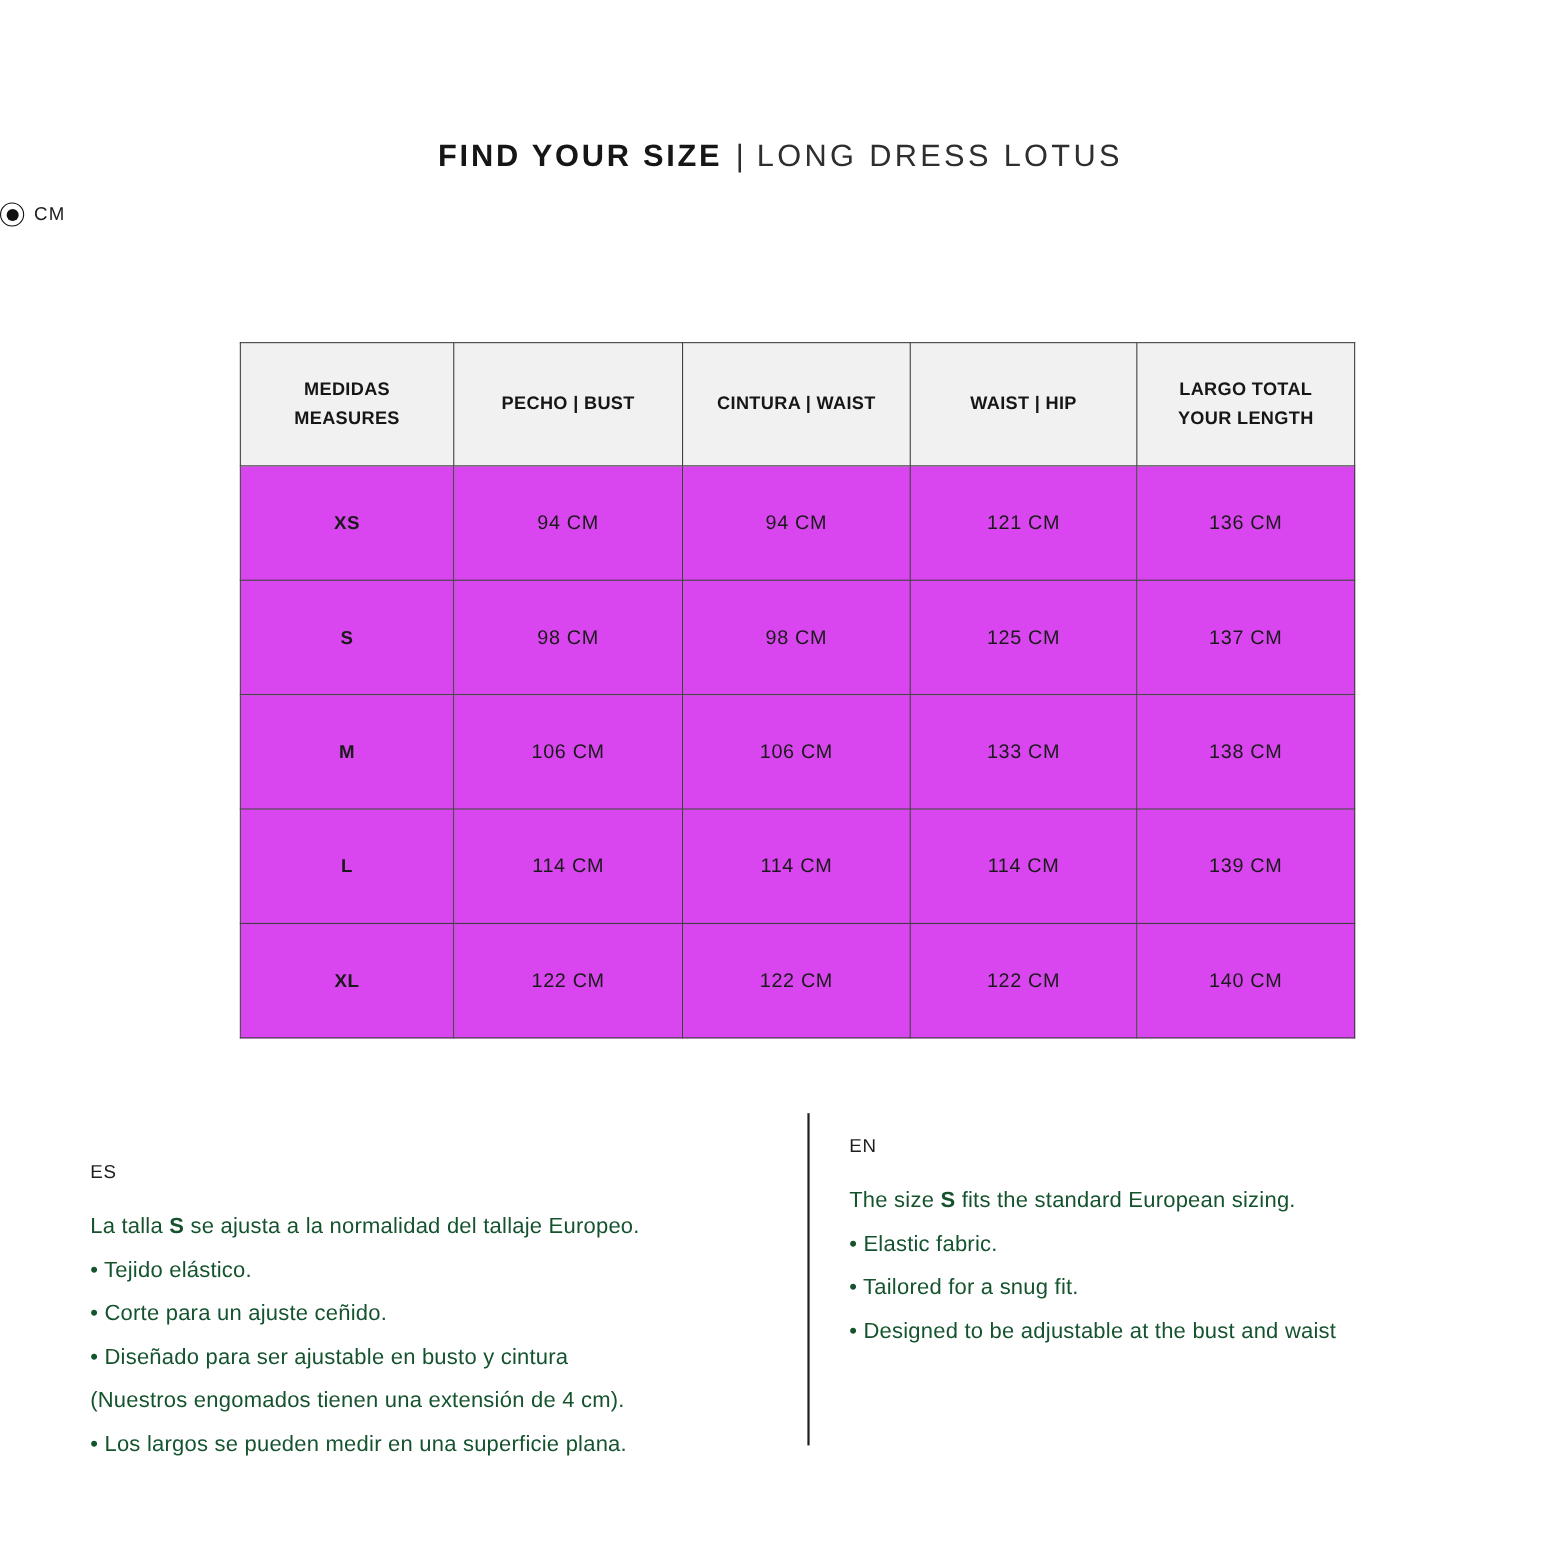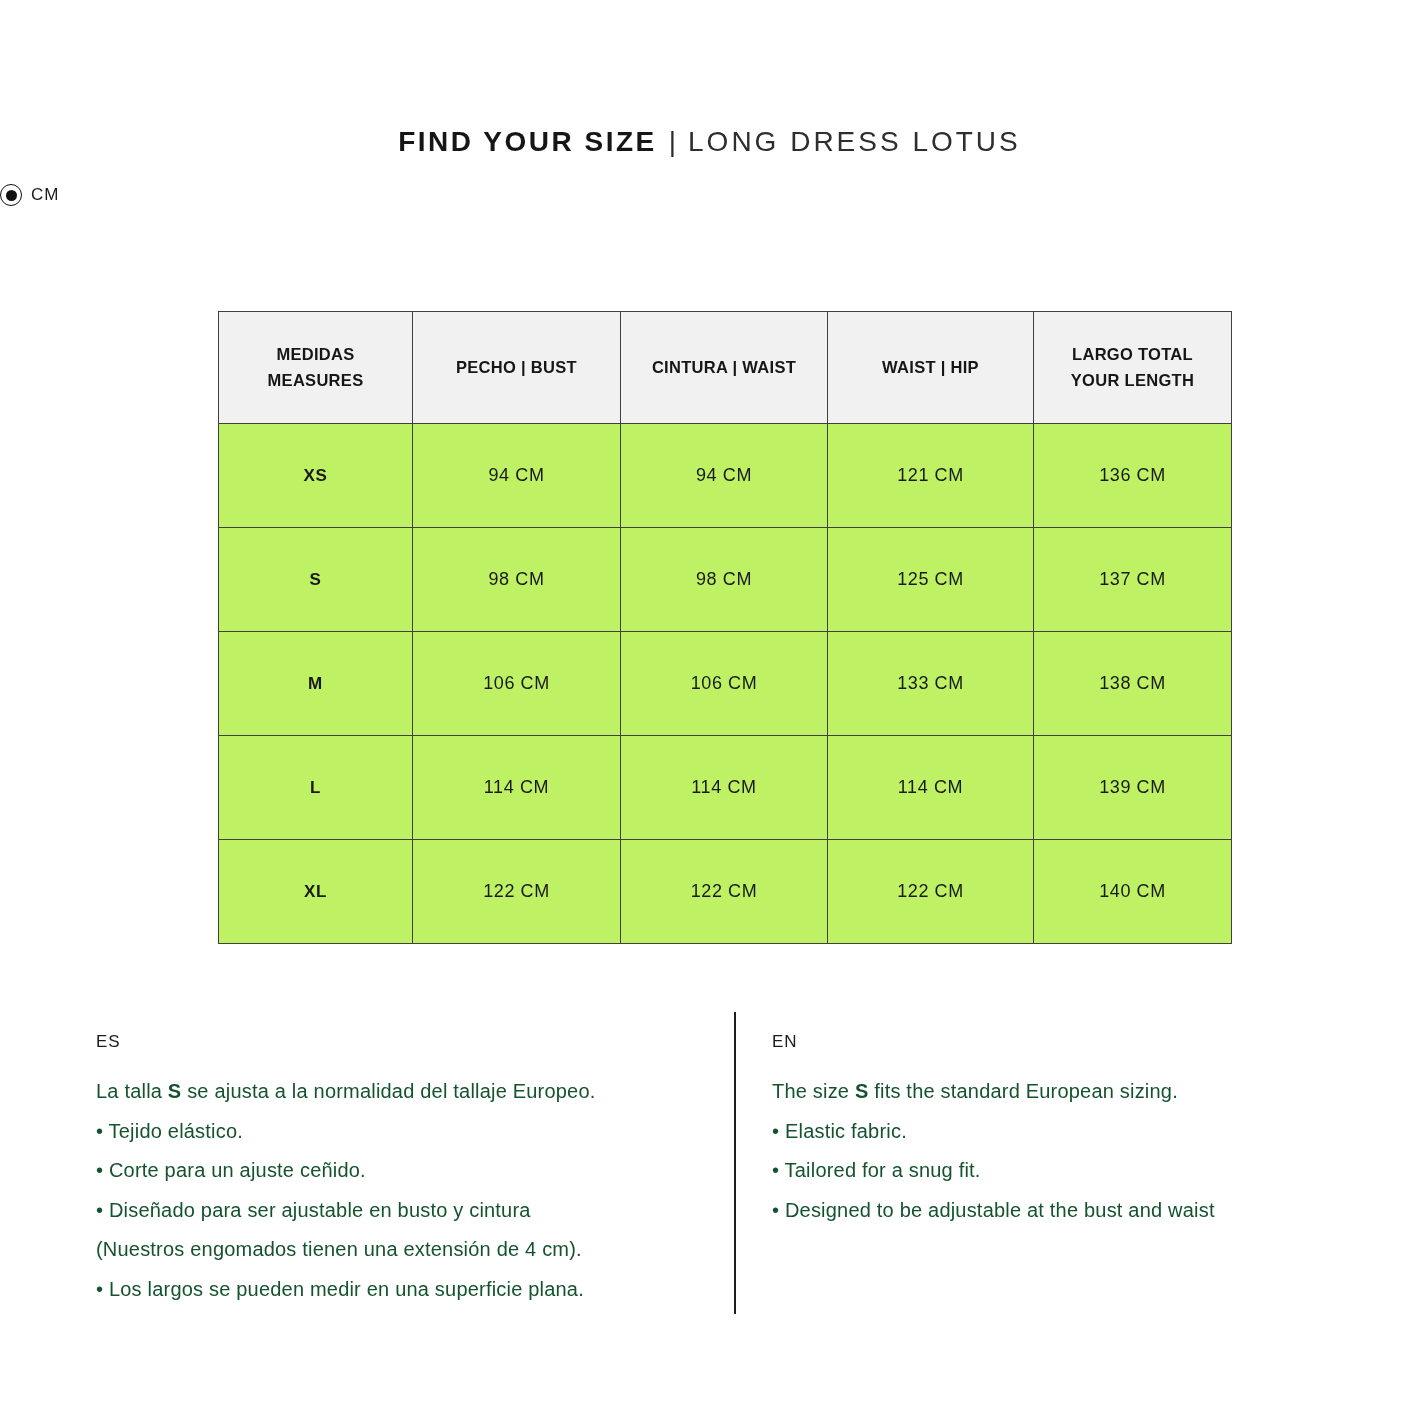--- a/index.html
+++ b/index.html
@@ -92,21 +92,21 @@
   .size-table th {
     background: #f1f1f1;
     height: 112px;
     font-size: 16.5px;
     font-weight: 700;
     letter-spacing: 0.3px;
     line-height: 1.55;
     color: #161616;
   }
   .size-table td {
-    background: #bef264;
+    background: #d946ef;
     height: 104px;
     font-size: 18px;
     letter-spacing: 0.6px;
     color: #1a1a1a;
   }
   .size-table td.size-cell {
     font-weight: 700;
     font-size: 17px;
   }
 
@@ -116,21 +116,21 @@
     left: 734px;
     top: 1012px;
     width: 2px;
     height: 302px;
     background: #1e1e1e;
   }
   .notes-col {
     position: absolute;
     top: 1032px;
   }
-  .notes-col.es { left: 96px;  width: 600px; }
+  .notes-col.es { left: 82px;  width: 600px; margin-top: 24px; }
   .notes-col.en { left: 772px; width: 580px; }
   .notes-heading {
     font-size: 17px;
     letter-spacing: 0.8px;
     color: #1c1c1c;
     margin-bottom: 20px;
   }
   .notes-body {
     font-size: 20px;
     line-height: 39.5px;

